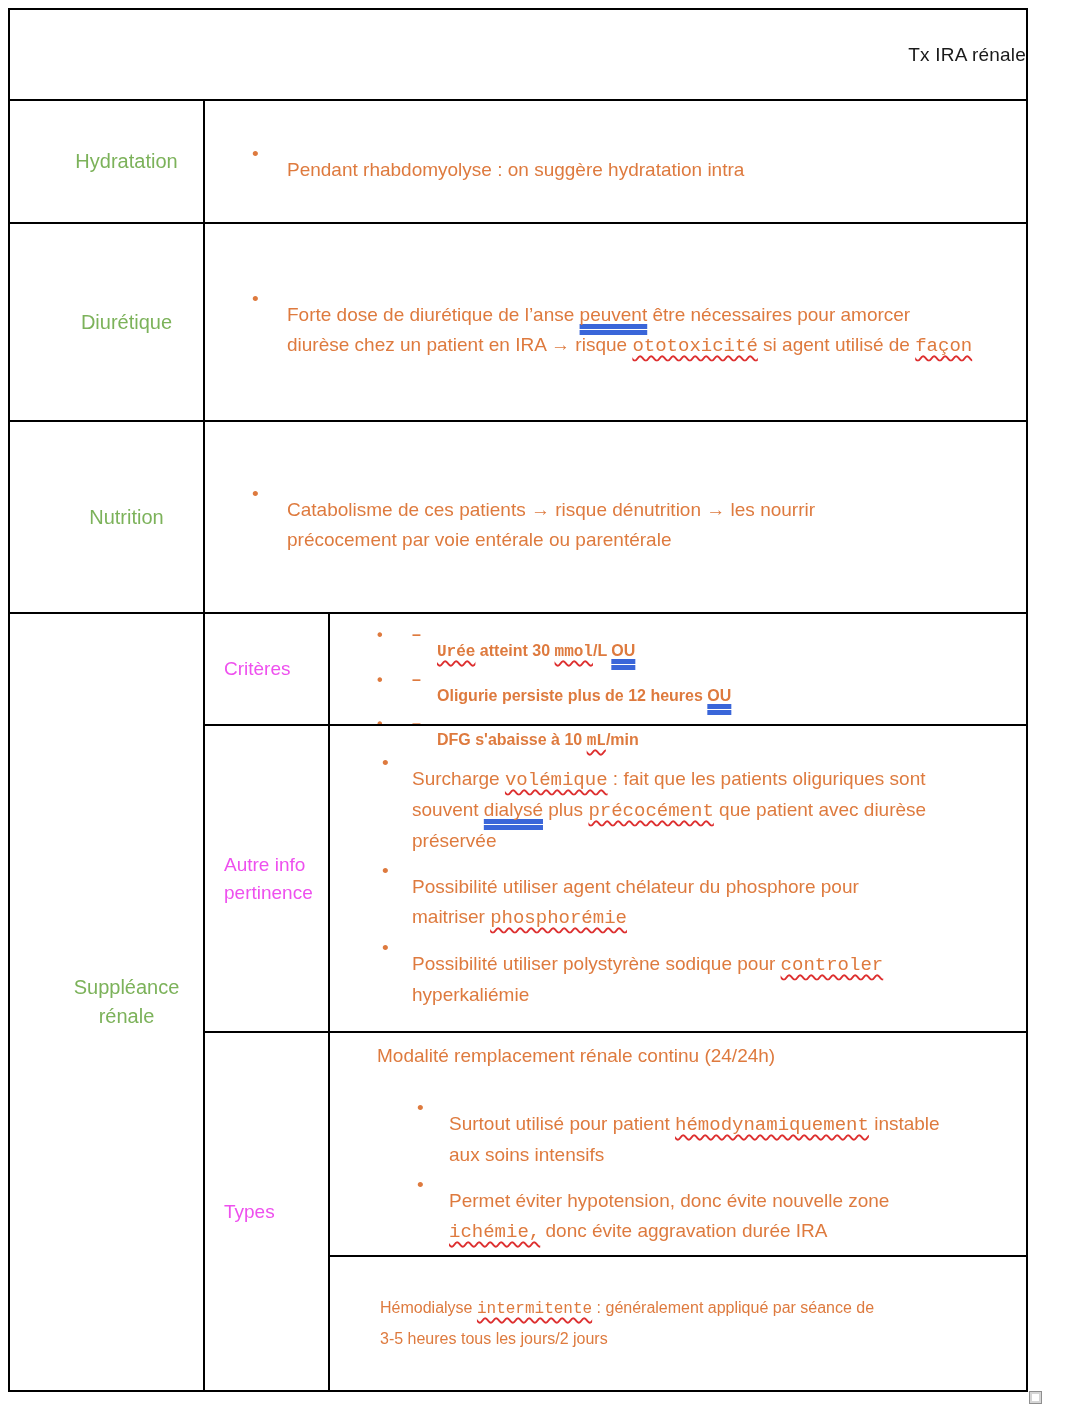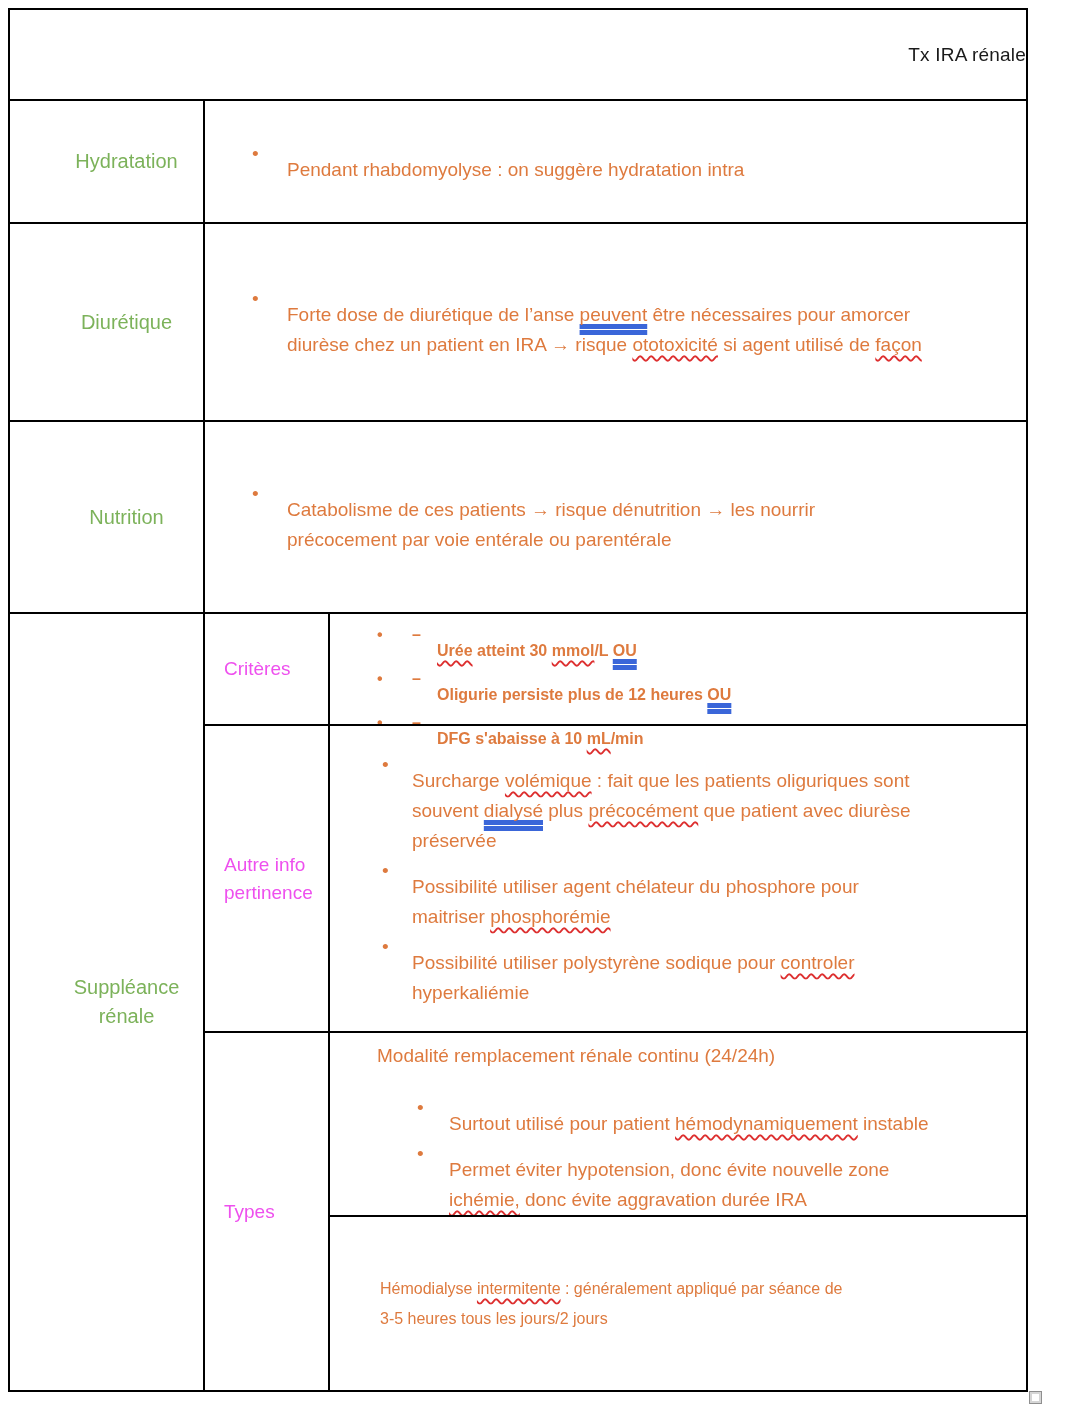--- a/index.html
+++ b/index.html
@@ -42,21 +42,21 @@
   }
   .brow{display:flex;align-items:flex-start;}
   .bmark{
     flex:0 0 35px;color:var(--orange);font-size:19px;line-height:30px;
   }
   .btext{font-size:19px;line-height:30px;color:var(--orange);margin-top:16px;}
   .tline{white-space:nowrap;}
   .sp-wavy{
     text-decoration-line:underline;text-decoration-style:wavy;
     text-decoration-color:var(--wavy);text-decoration-thickness:2px;
-    text-underline-offset:4px;text-decoration-skip-ink:none;
+    text-underline-offset:4px;text-decoration-skip-ink:none;font-family:Liberation Mono, monospace;
   }
   .sp-double{
     text-decoration-line:underline;text-decoration-style:double;
     text-decoration-color:var(--dblue);text-decoration-thickness:5px;
     text-underline-offset:3px;text-decoration-skip-ink:none;
   }
   
   .supp-right{flex:1;display:flex;flex-direction:column;}
   .srow{display:flex;border-top:2px solid var(--border);}
   .srow.first{border-top:none;}
@@ -69,21 +69,21 @@
     color:var(--pink);font-size:19px;line-height:28px;
   }
   .scontent{flex:1;display:flex;flex-direction:column;}
   .criteres-content{padding:7px 0 0 47px;}
   .criteres-content .bmark{flex:0 0 35px;font-size:16px;font-weight:bold;line-height:28px;}
   .dmark{flex:0 0 25px;color:var(--orange);font-size:16px;font-weight:bold;line-height:28px;}
   .criteres-content .btext{font-size:16px;font-weight:bold;line-height:28px;}
   .autre-content{justify-content:center;padding-left:52px;}
   .autre-content .bmark{flex:0 0 30px;}
   .types-content{flex:1;display:flex;flex-direction:column;}
-  .modal-cell{flex:0 0 178px;padding:8px 0 0 47px;}
+  .modal-cell{flex:0 0 178px;padding:8px 0 8px 47px;}
   .modal-heading{font-size:19px;line-height:30px;color:var(--orange);}
   .modal-bullets{margin-top:22px;margin-left:40px;}
   .modal-bullets .bmark{flex:0 0 32px;}
   .hemo-cell{
     flex:1;border-top:2px solid var(--border);
     display:flex;flex-direction:column;justify-content:center;padding-left:50px;
   }
   .hemo-text{font-size:16px;line-height:30px;color:var(--orange);}
   .resize-handle{
     position:absolute;left:1029px;top:1391px;width:13px;height:13px;
@@ -210,20 +210,21 @@
         <div class="types-content">
           <div class="modal-cell">
             <div class="modal-heading">
                 <div class="tline"><span>Modalité remplacement rénale continu (24/24h)</span></div>
               </div>
             <div class="modal-bullets">
               <div class="brow">
                 <span class="bmark">•</span>
                 <div class="btext">
                     <div class="tline"><span>Surtout utilisé pour patient </span><span class="sp-wavy">hémodynamiquement</span><span> instable</span></div>
+                    <div class="tline"><span>aux soins intensifs</span></div>
                   </div>
               </div>
               <div class="brow">
                 <span class="bmark">•</span>
                 <div class="btext">
                     <div class="tline"><span>Permet éviter hypotension, donc évite nouvelle zone</span></div>
                     <div class="tline"><span class="sp-wavy">ichémie,</span><span> donc évite aggravation durée IRA</span></div>
                   </div>
               </div>
             </div>

